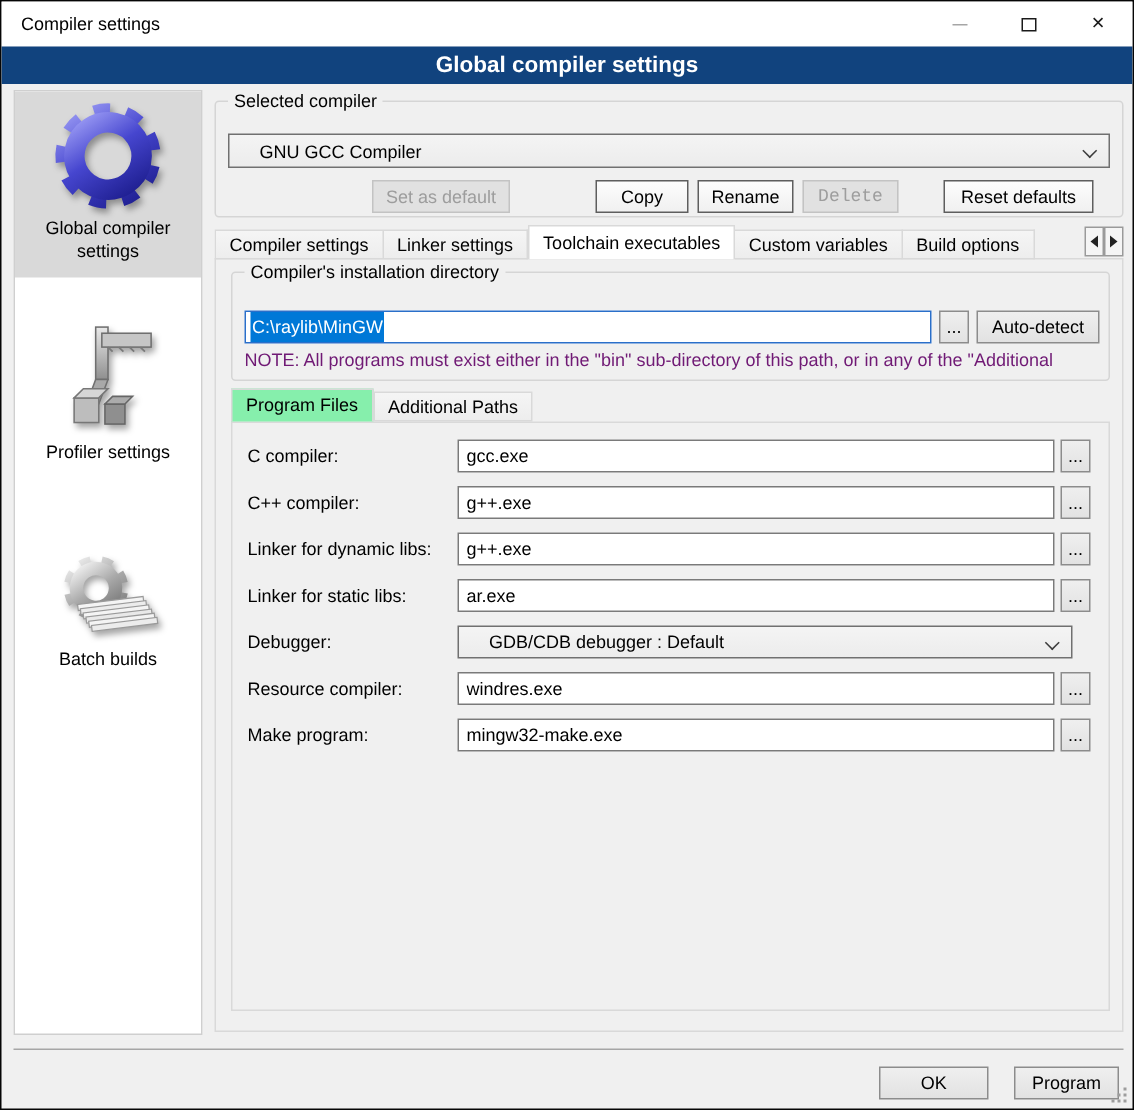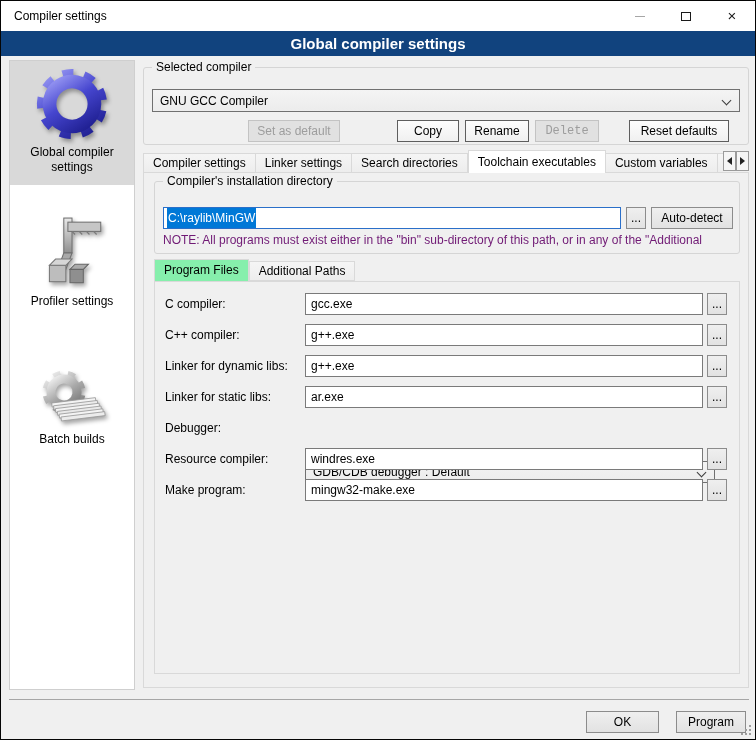--- a/index.html
+++ b/index.html
@@ -31,21 +31,21 @@
   .si-2 { margin-top:12px; height:118px; padding-top:6px; justify-content:flex-end; padding-bottom:6px; }
   .si-3 { margin-top:24px; height:112px; justify-content:flex-end; padding-bottom:4px; }
   .icon-shadow { filter: drop-shadow(2px 3px 2px rgba(0,0,0,0.35)); }
   
   .groupbox { position:absolute; border:1px solid #d5d5d5; border-radius:3px; }
   .legend { position:absolute; top:-8px; left:8px; background:#f0f0f0; padding:0 4px; line-height:15px; font-size:12px; }
   .g-compiler { left:142px; top:66px; width:606px; height:78px; }
   
   .combo { position:absolute; height:23px; border:1px solid #707070;
            background:linear-gradient(#f4f4f4,#ececec); display:flex; align-items:center;
-           padding-left:7px; cursor:default; }
+           padding-left:20px; cursor:default; }
   .combo .chev { position:absolute; right:9px; top:7px; width:7px; height:7px;
                  border-right:1.5px solid #3c3c3c; border-bottom:1.5px solid #3c3c3c;
                  transform:rotate(45deg); }
   .c-main { left:8px; top:21px; width:588px; }
   
   .btn { position:absolute; height:22px; border:1px solid #5e5e5e; background:linear-gradient(#fdfdfd,#f0f0f0);
          font-size:12px; text-align:center; line-height:20px; cursor:default; }
   .btn.gray { background:linear-gradient(#efefef,#e2e2e2); border-color:#8c8c8c; }
   .btn.disabled { background:#e1e1e1; border-color:#c3c3c3; color:#9d9d9d; }
   .b-setdef { left:104px; top:52px; width:92px; }
@@ -82,21 +82,21 @@
   .subtab { height:20px; line-height:19px; padding:0 9px; border:1px solid #d9d9d9;
             background:linear-gradient(#f5f5f5,#ededed); cursor:default; }
   .subtab.active { height:22px; line-height:21px; background:#86efac; border-bottom:none; }
   .inner-panel { position:absolute; left:10px; top:108px; width:586px; height:393px;
                  border:1px solid #d9d9d9; background:#f0f0f0; z-index:1; }
   .frow { position:absolute; left:0; width:100%; height:22px; }
   .frow .flabel { position:absolute; left:10px; line-height:22px; }
   .finput { position:absolute; left:150px; top:0; width:398px; height:22px;
             border:1px solid #7a7a7a; background:#fff; font-size:12px; padding-left:5px; }
   .b-browse { position:absolute; left:552px; top:0; width:20px; height:22px; }
-  .fcombo { left:150px; top:0; width:410px; height:22px;margin-top:44px; }
+  .fcombo { left:150px; top:0; width:410px; height:22px; }
   .r0{top:11px}.r1{top:42px}.r2{top:73px}.r3{top:104px}.r4{top:135px}.r5{top:166px}.r6{top:197px}
   
   .footer-line { position:absolute; left:8px; top:698px; width:740px; height:1px; background:#a6a6a6; }
   .b-ok { left:585px; top:710px; width:73px; }
   .b-cancel { left:675px; top:710px; width:70px; }
   .grip { position:absolute; right:4px; bottom:4px; width:10px; height:10px; cursor:nwse-resize; }
   .grip i { position:absolute; width:2px; height:2px; background:#9d9d9d; }
   .grip i:nth-child(1){ right:0; bottom:0; }
   .grip i:nth-child(2){ right:4px; bottom:0; }
   .grip i:nth-child(3){ right:0; bottom:4px; }
@@ -197,21 +197,20 @@
     <div class="btn disabled b-setdef">Set as default</div>
     <div class="btn b-copy">Copy</div>
     <div class="btn b-rename">Rename</div>
     <div class="btn disabled b-delete">Delete</div>
     <div class="btn b-reset">Reset defaults</div>
   </div>
 
   <div class="tabs-row">
     <div class="tab">Compiler settings</div>
     <div class="tab">Linker settings</div>
-    <div class="tab">Search directories</div>
     <div class="tab active">Toolchain executables</div>
     <div class="tab">Custom variables</div>
     <div class="tab">Build options</div>
   </div>
   <div class="tab-arrows">
     <div class="arrow-btn">
         <span class="tri-l"></span>
       </div>
     <div class="arrow-btn">
         <span class="tri-r"></span>

